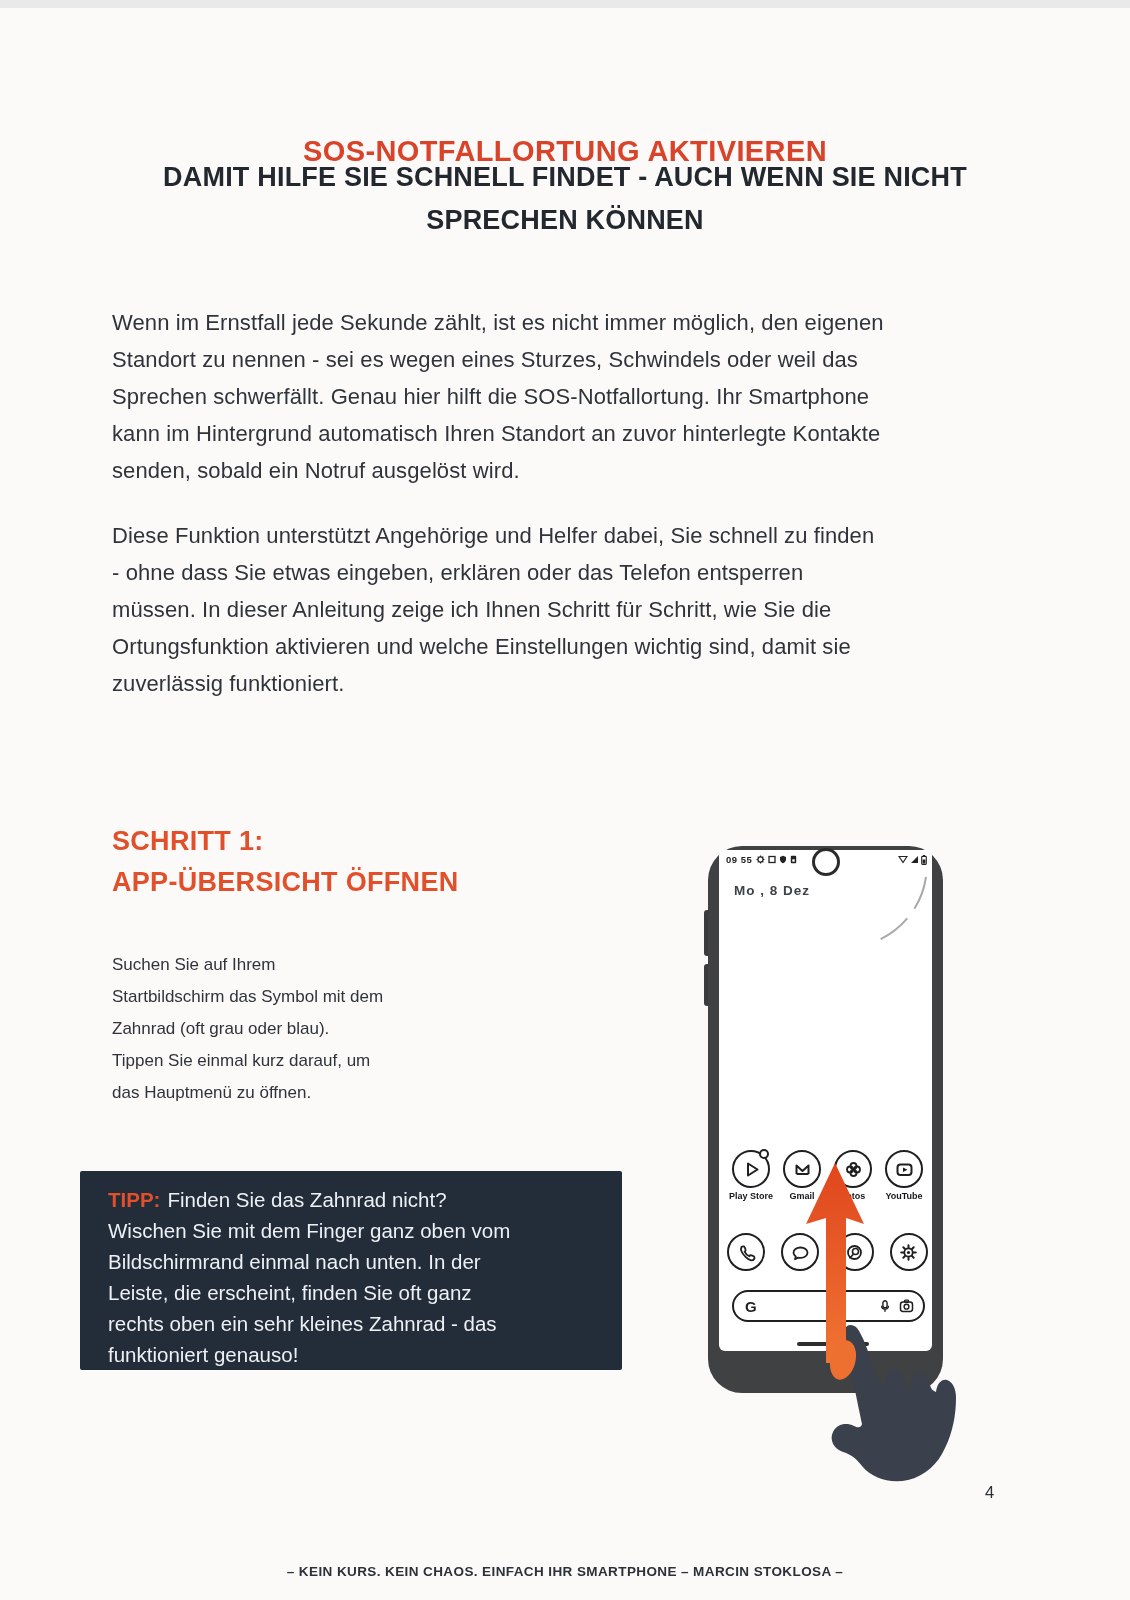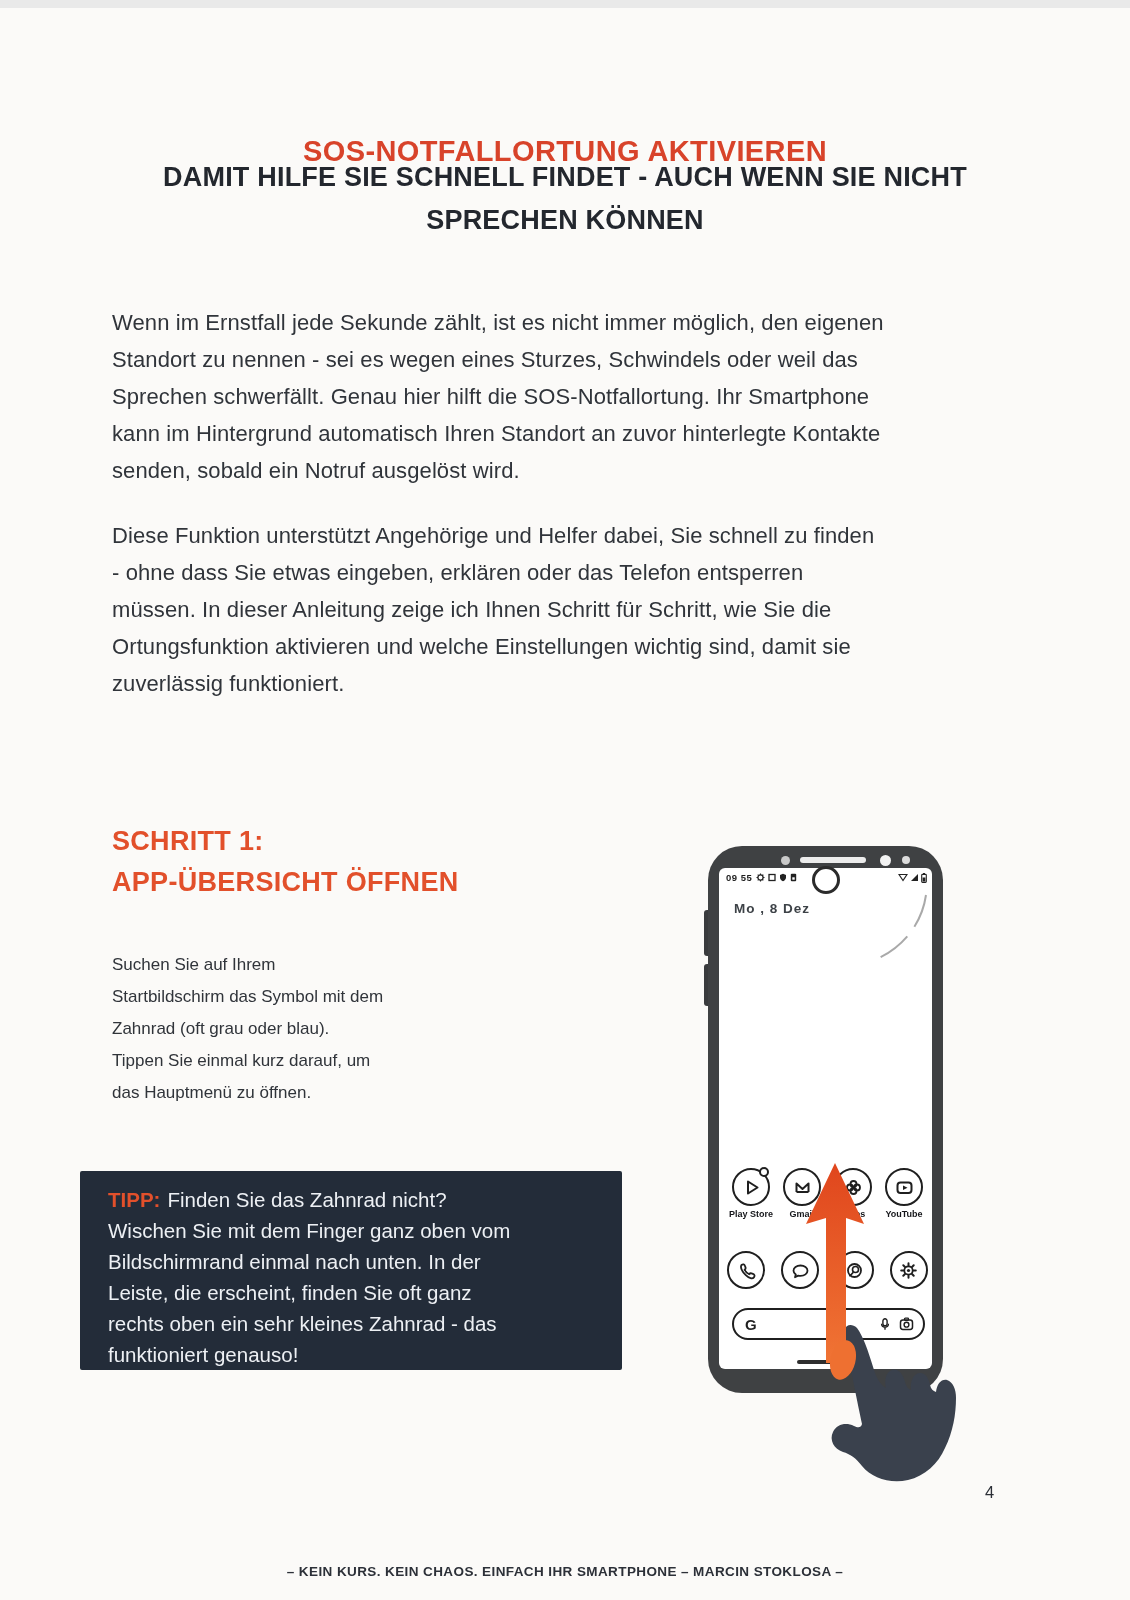--- a/index.html
+++ b/index.html
@@ -36,21 +36,21 @@
   
   .phone{position:absolute;left:708px;top:838px;width:235px;height:547px;z-index:1;}
   .phone .btn{position:absolute;left:-4px;width:7px;background:#393B3D;border-radius:3px;}
   .phone .btn.b1{top:64px;height:46px;} .phone .btn.b2{top:118px;height:42px;}
   .bezel{position:absolute;inset:0;background:var(--phone-bezel);border-radius:34px;}
   .bezel .dot{position:absolute;border-radius:50%;}
   .dot.d1{left:73px;top:10px;width:9px;height:9px;background:#C9C9C9;}
   .dot.d2{left:172px;top:9px;width:11px;height:11px;background:#F2F2F2;}
   .dot.d3{left:194px;top:10px;width:8px;height:8px;background:#DCDCDC;}
   .speaker{position:absolute;left:92px;top:11px;width:66px;height:6px;border-radius:3px;background:#ECECEC;}
-  .screen{position:absolute;left:11px;top:22px;width:213px;height:501px;background:#fff;border-radius:6px;}
+  .screen{position:absolute;left:11px;top:4px;width:213px;height:501px;background:#fff;border-radius:6px;}
   .statusbar{position:absolute;top:2px;left:7px;right:5px;height:15px;display:flex;align-items:center;gap:3px;}
   .statusbar .time{font-size:9.5px;font-weight:700;color:#1D1D1D;letter-spacing:.5px;margin-right:1px;}
   .statusbar svg{display:block;}
   .statusbar .right{margin-left:auto;display:flex;align-items:center;gap:2px;}
   .punch{position:absolute;top:-2px;left:50%;transform:translateX(-50%);width:22px;height:22px;
     border:3px solid #2B2B2B;border-radius:50%;background:#fff;}
   .date{position:absolute;left:15px;top:33px;font-size:13.5px;font-weight:700;color:#3D4247;letter-spacing:1px;}
   .arc{position:absolute;right:0;top:24px;}
   .approw{position:absolute;left:8px;right:4px;display:flex;justify-content:space-between;}
   .apps1{top:300px;} .apps2{top:383px;}

